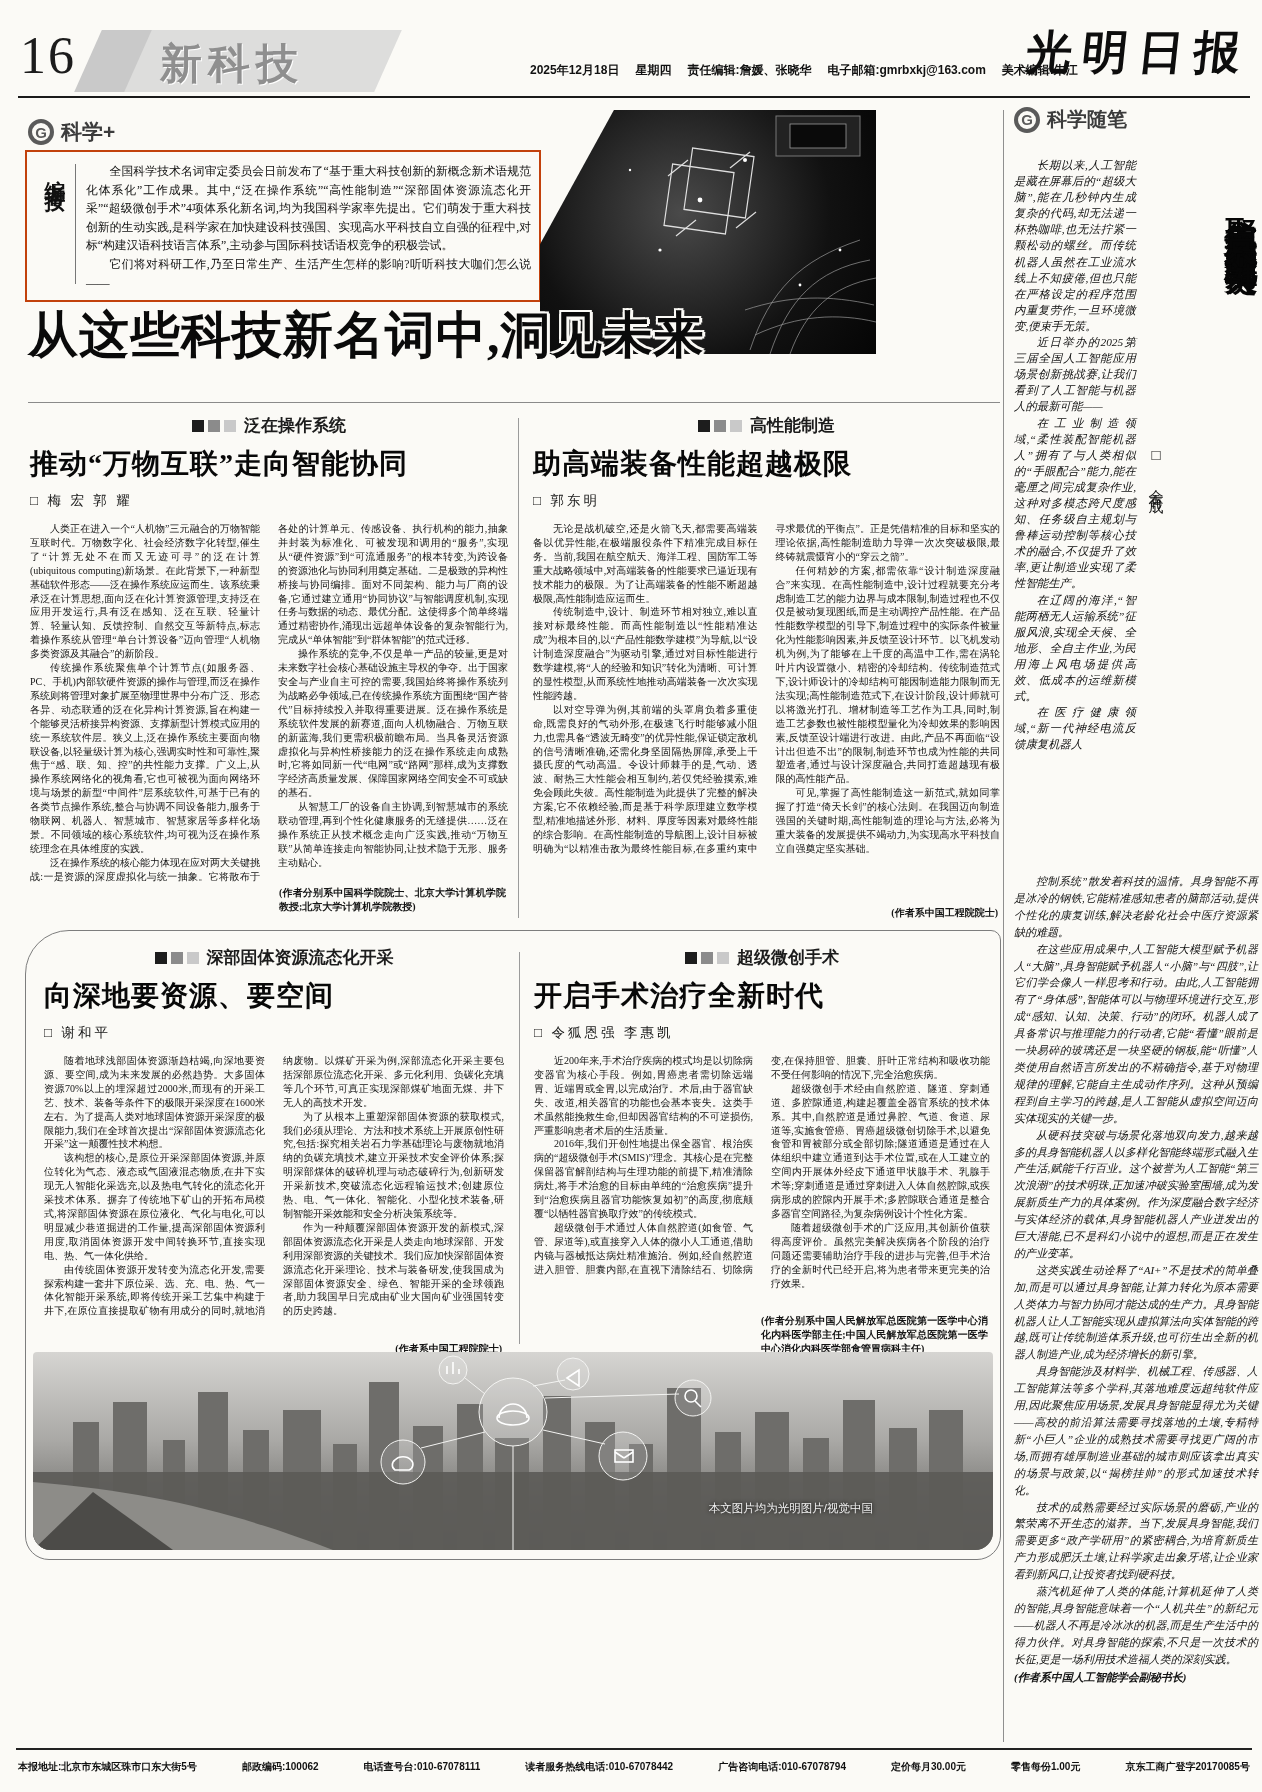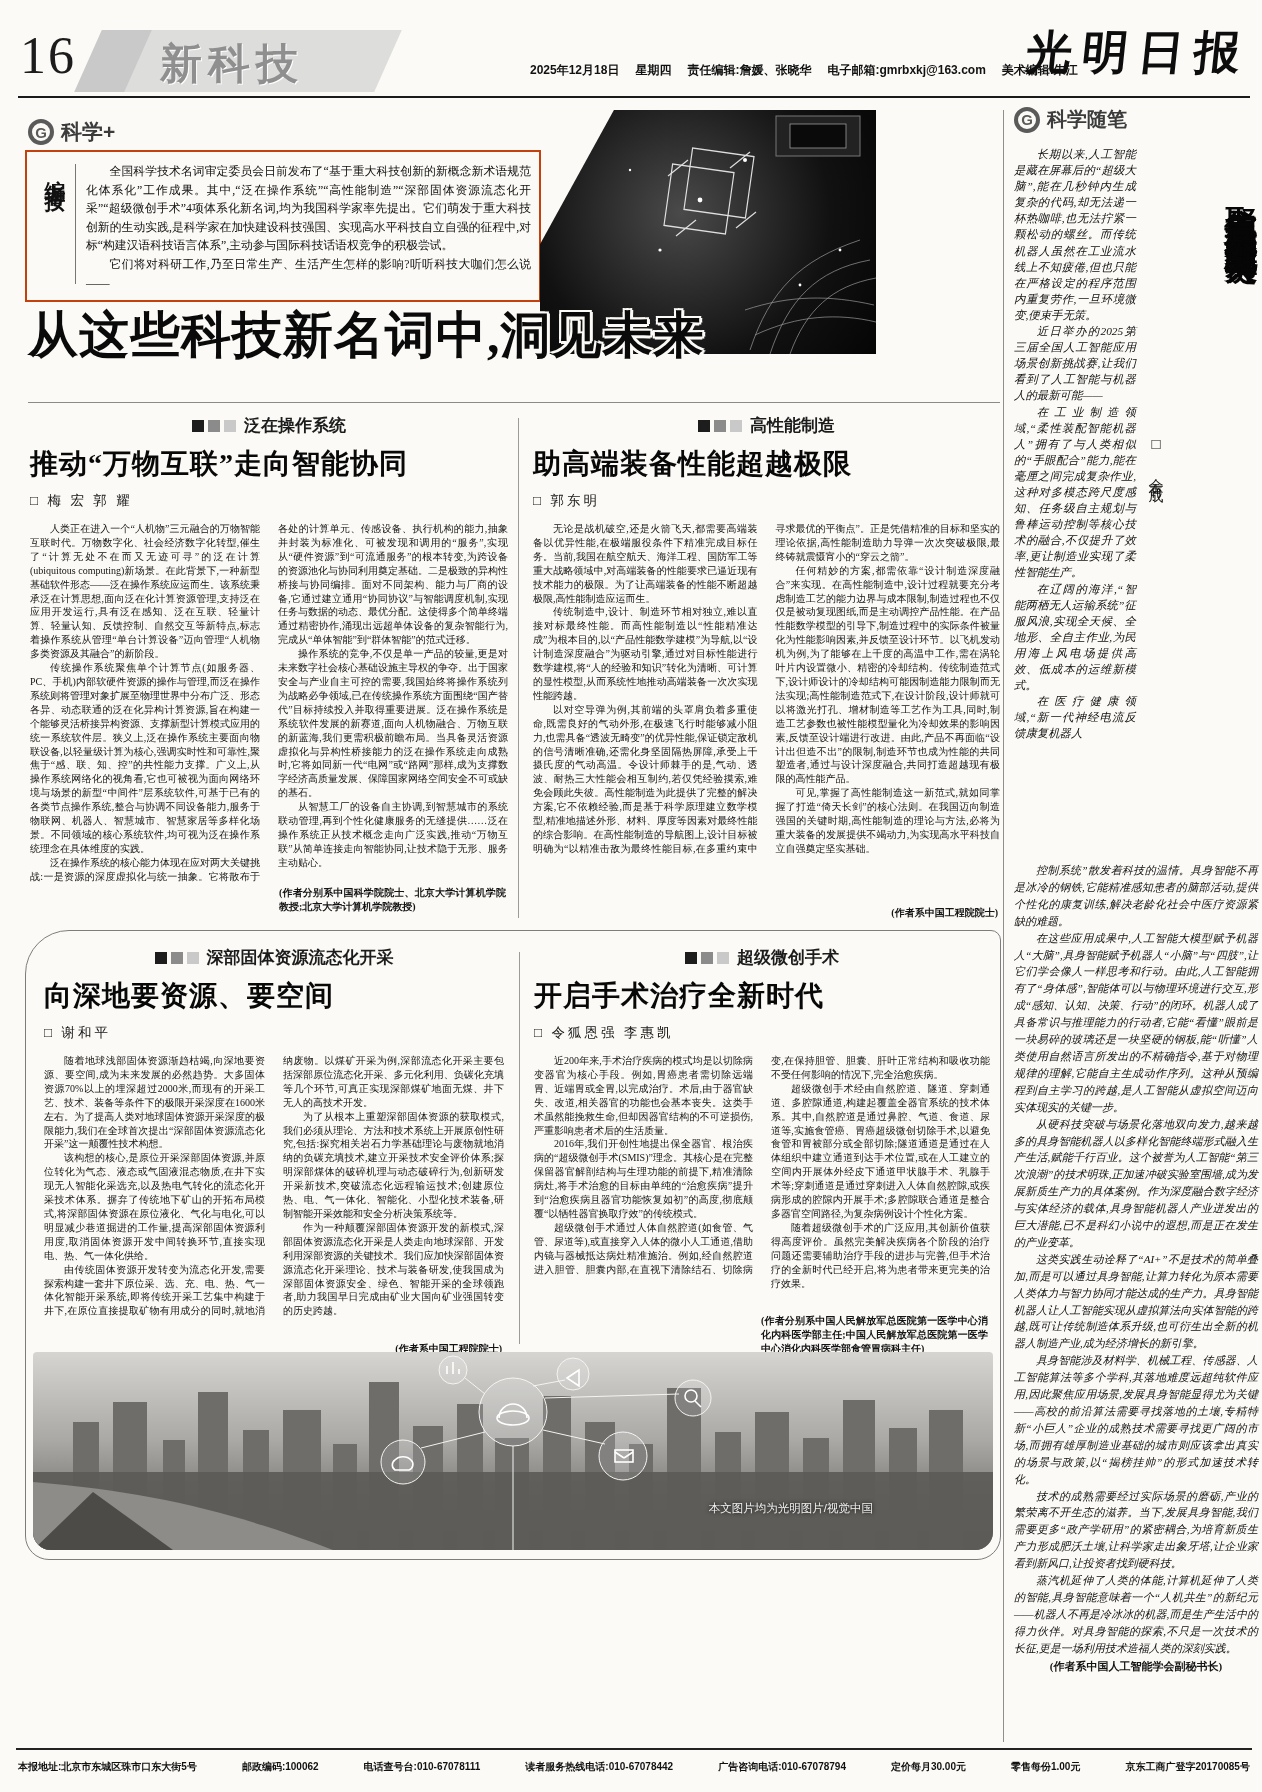--- a/index.html
+++ b/index.html
@@ -78,32 +78,32 @@
   .city-photo { position:absolute; left:33px; top:1352px; width:960px; height:198px;
                 border-radius:4px 4px 18px 18px; overflow:hidden;
                 background:linear-gradient(#d6d5d2, #a9a8a5 45%, #7c7b78 75%, #646360); }
   .city-photo svg { width:100%; height:100%; display:block; }
   .caption { position:absolute; right:120px; bottom:34px; color:#f2f2f2; font-size:11.5px;
              font-family:"Liberation Sans",sans-serif; text-shadow:0 0 4px #000; }
 
   
   .side-rule { position:absolute; left:1003px; top:110px; height:1632px; width:1px; background:#8f8f8f; }
   .sidebar { position:absolute; left:1014px; top:106px; width:244px; }
-  .side-upper { position:relative; height:714px; margin-top:11px;text-decoration:underline; }
+  .side-upper { position:relative; height:714px; margin-top:22px;text-decoration:underline; }
   .side-narrow { position:absolute; left:0; top:2px; width:122px; font-size:11.4px; line-height:16.1px;
                  text-align:justify; font-style:italic; color:#101010; }
   .side-narrow p { text-indent:2em; }
   .v-author { position:absolute; left:132px; top:292px; writing-mode:vertical-rl; font-size:15px;
               letter-spacing:5px; color:#131313; }
   .v-title { position:absolute; right:0; top:36px; writing-mode:vertical-rl; font-size:33px; font-weight:900;
              letter-spacing:3px; color:#060606; height:620px; line-height:1.08; }
   .side-wide { margin-top:4px; font-size:11px; line-height:16.9px; text-align:justify;
                font-style:italic; color:#101010; }
   .side-wide p { text-indent:2em; }
-  .side-credit { font-size:11px; font-weight:bold; text-align:center; margin-top:2px; }
+  .side-credit { font-size:11px; font-weight:bold; text-align:left; margin-top:2px; font-style:italic; }
 
   
   .footer-rule { position:absolute; left:16px; right:10px; top:1748px; height:2px;
                  border-top:1px solid #222; border-bottom:1px solid #222; }
   .footer { position:absolute; left:18px; right:12px; top:1760px; display:flex;
             justify-content:space-between; font-family:"Liberation Sans",sans-serif;
             font-size:10px; font-weight:bold; color:#111; white-space:nowrap; }
 </style>
 </head>
 <body>

